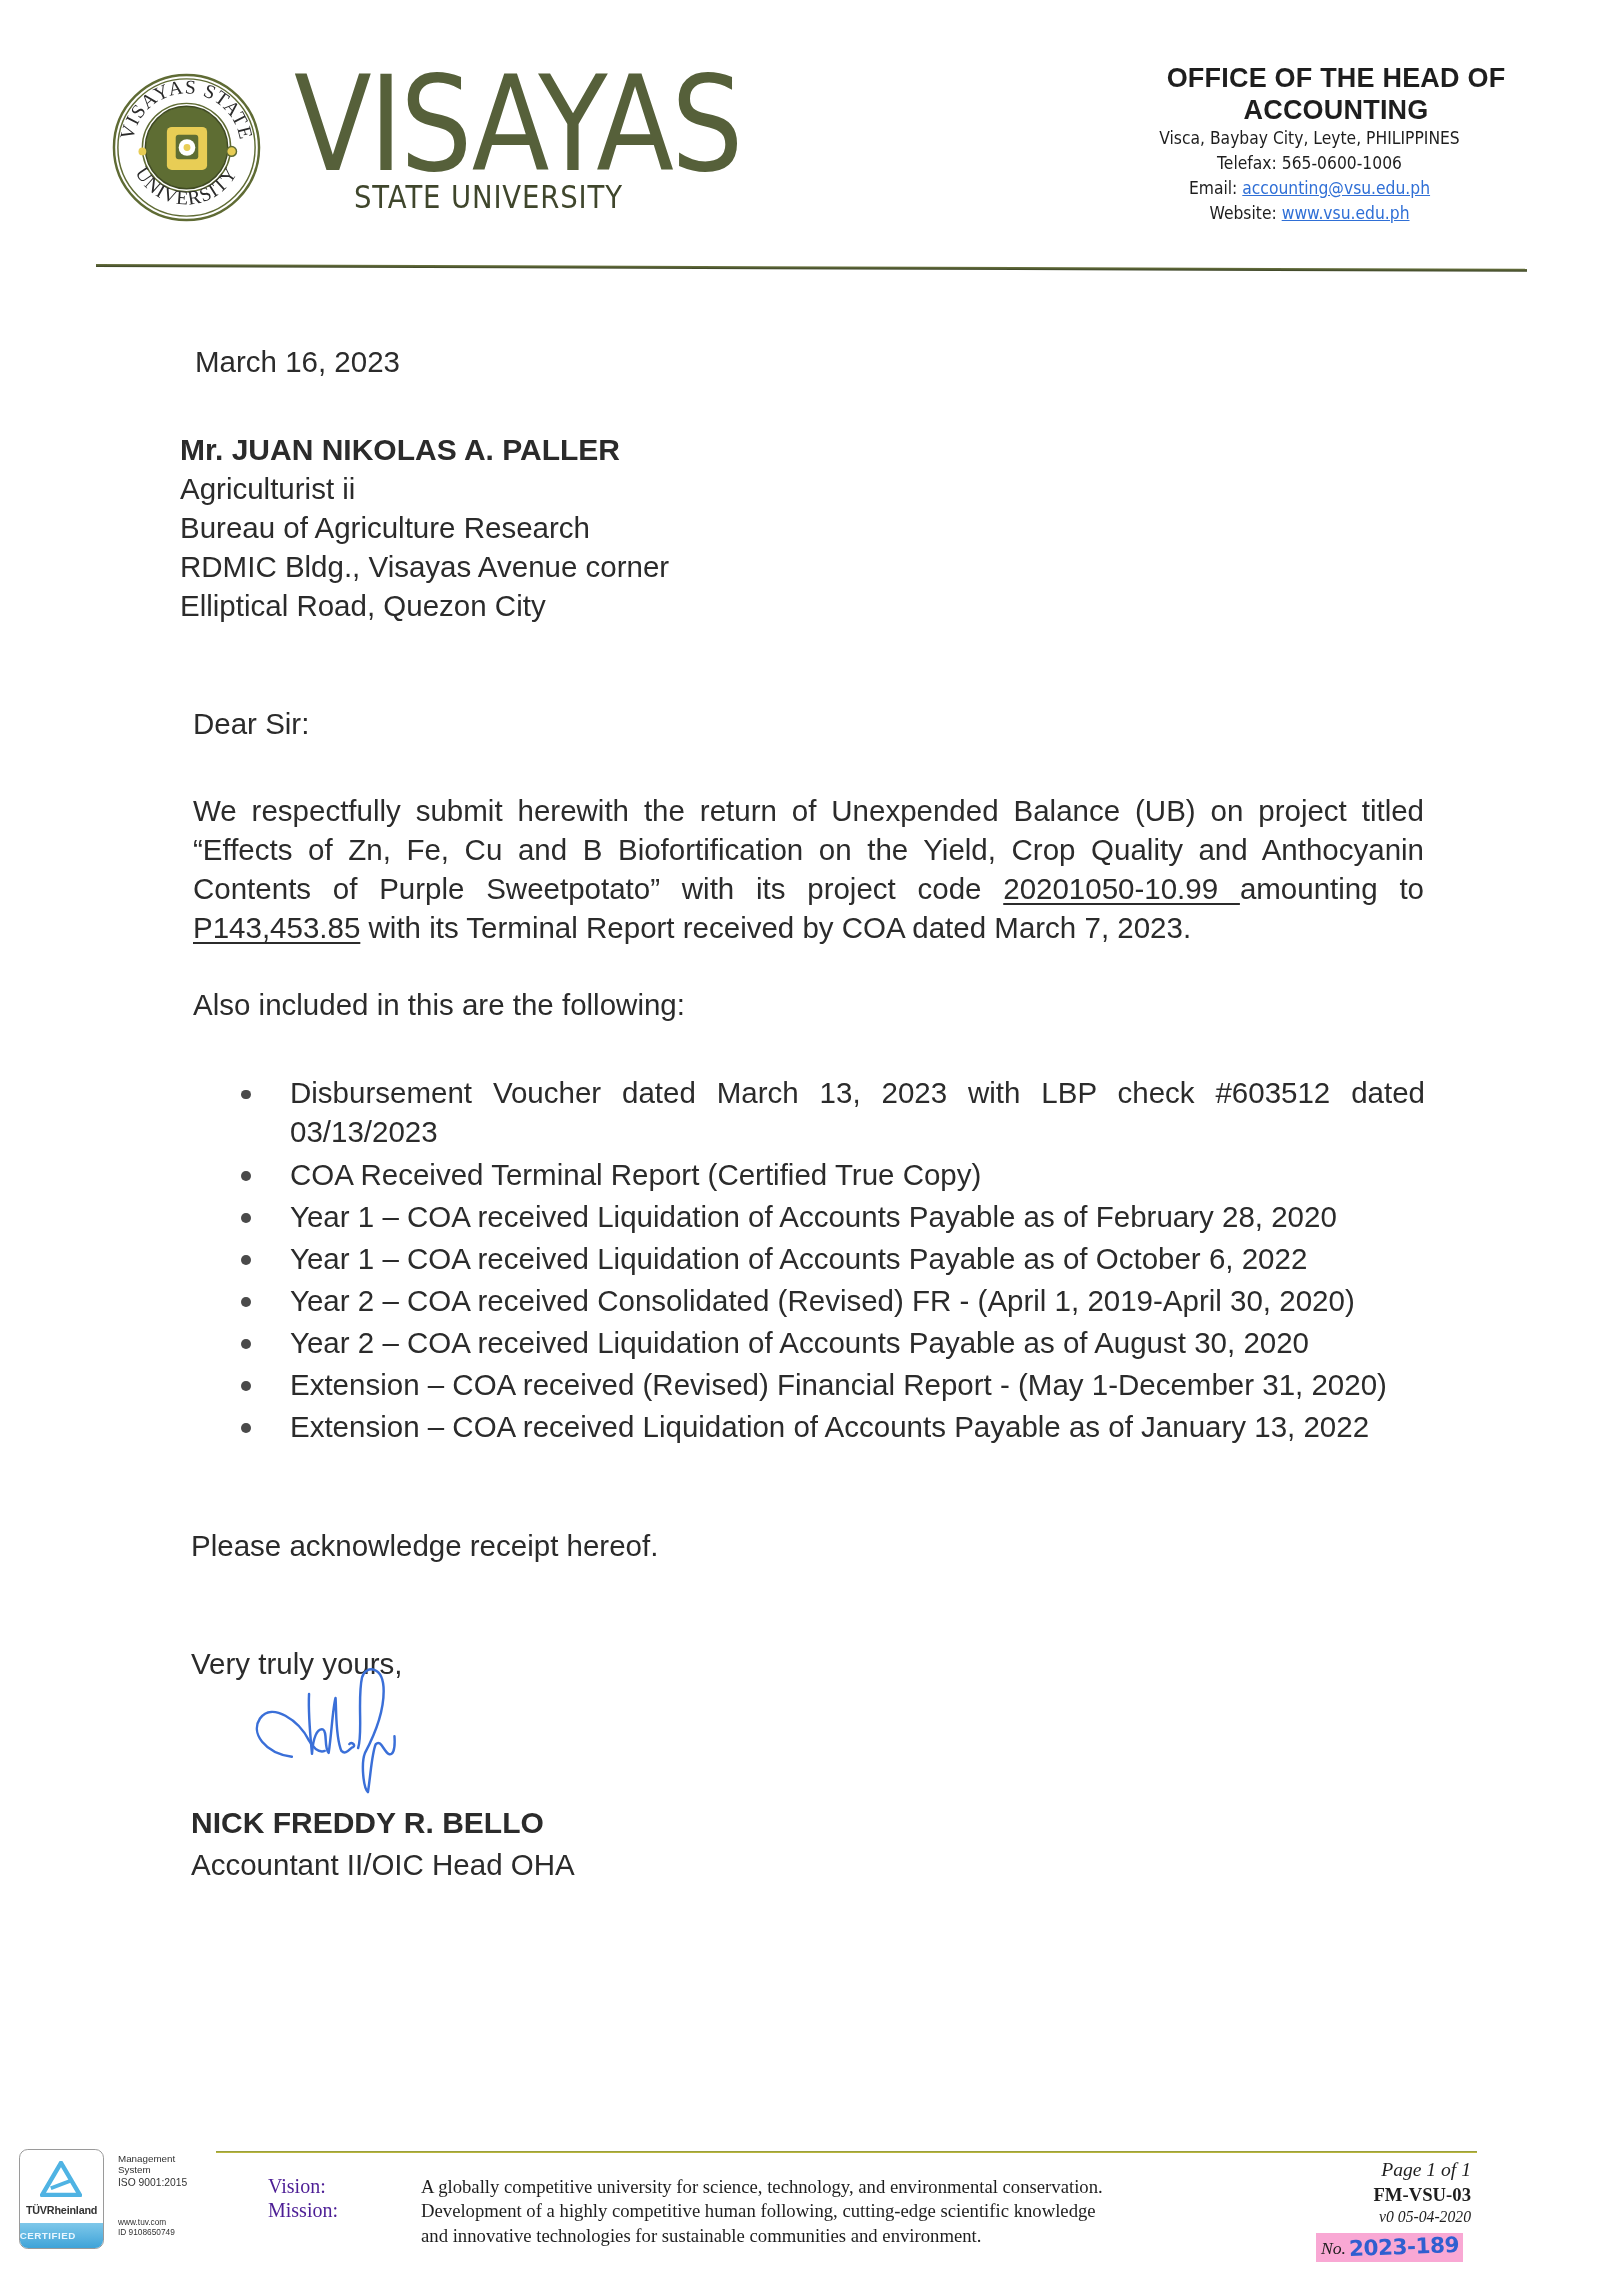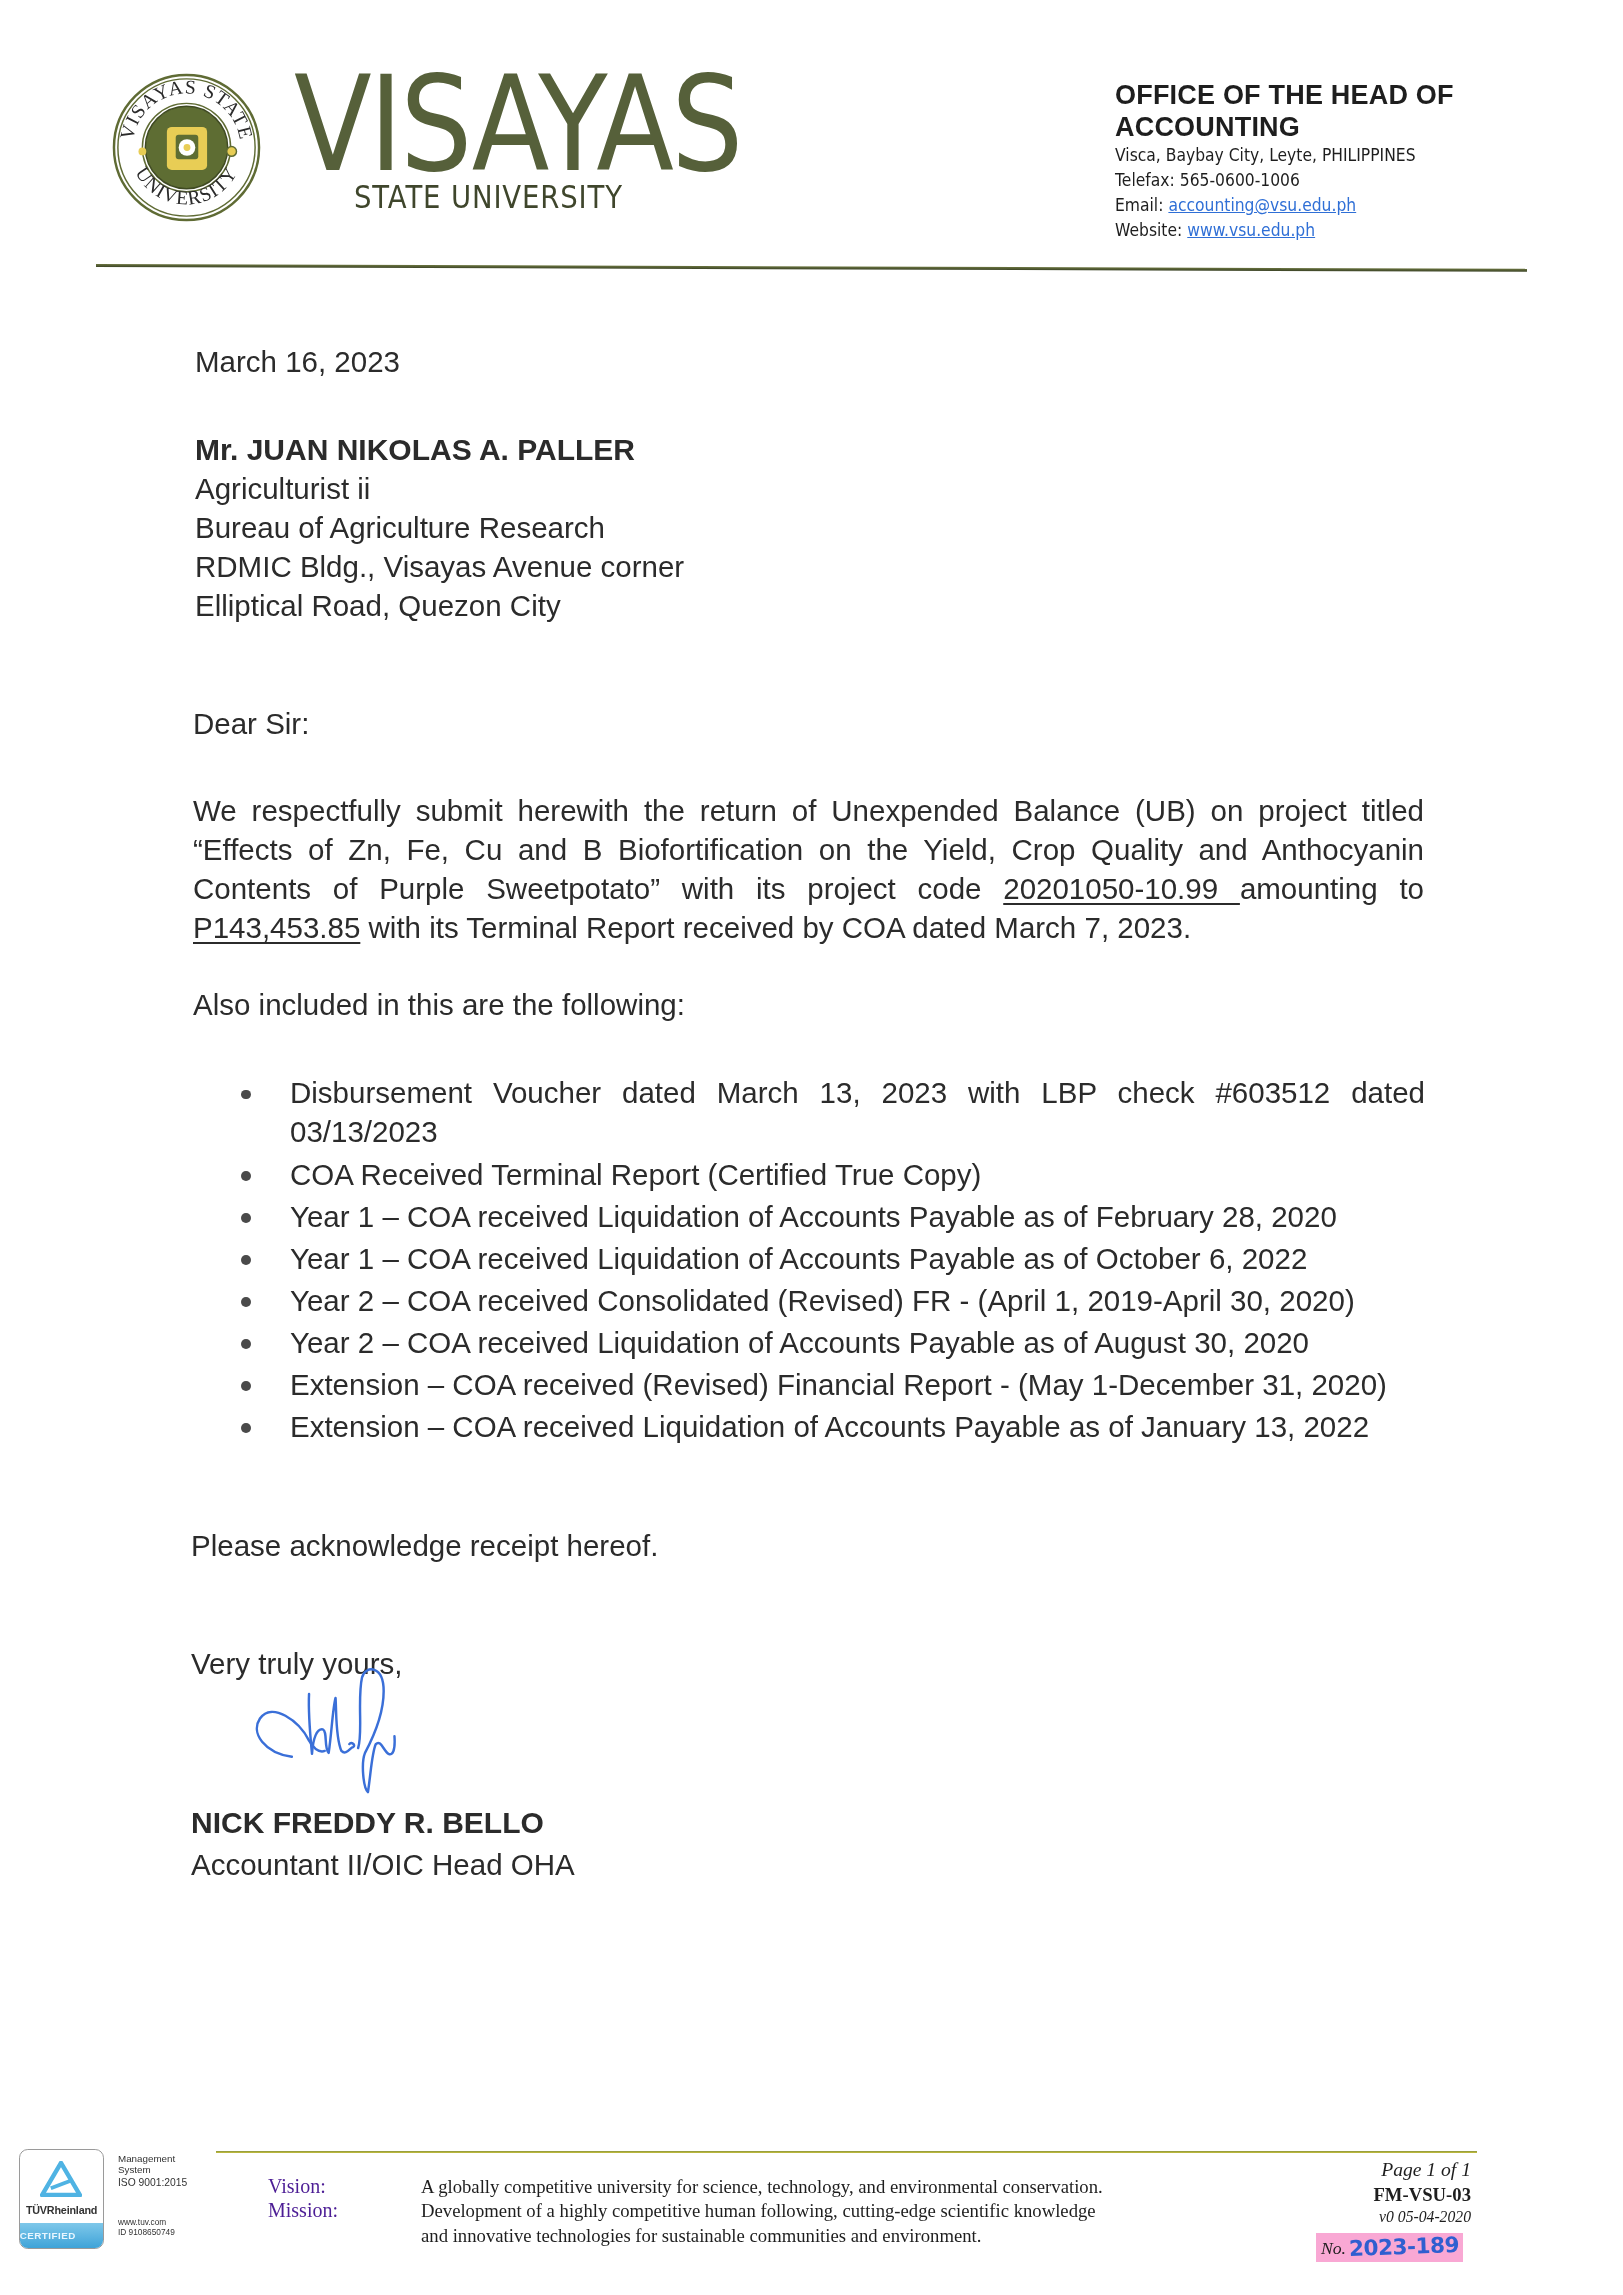--- a/index.html
+++ b/index.html
@@ -4,31 +4,31 @@
 <style>
   html, body { margin:0; padding:0; background:#ffffff; }
   body { width:1624px; height:2295px; position:relative; overflow:hidden; font-family:"Liberation Sans", sans-serif; color:#2b2b2b; }
   .abs { position:absolute; }
 
   
   .seal { left:112px; top:73px; width:149px; height:149px; }
   .brand-word { left:294px; top:58px; font-family:"DejaVu Sans", sans-serif; font-size:132px; line-height:1; letter-spacing:-2.9px; color:#56603a; font-weight:normal; transform:scaleX(0.86); transform-origin:left top; }
   .brand-sub { left:354px; top:178px; font-family:"DejaVu Sans", sans-serif; font-size:32px; letter-spacing:1px; color:#3f462c; transform:scaleX(0.86); transform-origin:left top; }
 
-  .office { left:1115px; top:79px; width:442px; }
+  .office { left:1115px; top:62px; width:442px;text-align:center; }
   .office-title { font-family:"Liberation Sans", sans-serif; font-weight:bold; font-size:27px; line-height:32px; color:#1e1e1e; letter-spacing:0.2px; }
   .office-line { font-family:"DejaVu Sans", sans-serif; font-size:17.7px; line-height:25px; color:#1e1e1e; transform:scaleX(0.88); transform-origin:left top; white-space:nowrap; }
   .link { color:#2f6fd6; text-decoration:underline; }
 
   .header-rule { left:96px; top:264px; width:1431px; height:2.5px; background:linear-gradient(#6b7540,#3c4427); transform:rotate(0.19deg); transform-origin:left center; }
 
   
   .txt { font-size:29.5px; line-height:1; color:#2b2b2b; white-space:nowrap; }
   .date { left:195px; top:347px; }
-  .recipient { left:195px; top:430px; }
+  .recipient { left:180px; top:430px; }
   .recipient .name { font-weight:bold; font-size:30px; line-height:39px; }
   .recipient .line { font-size:29.5px; line-height:39px; }
 
   .salutation { left:193px; top:709px; }
 
   .para { left:193px; top:791px; width:1231px; font-size:29.5px; line-height:39px; text-align:justify; text-align-last:left; }
   .u { text-decoration:underline; text-decoration-thickness:2px; text-underline-offset:3.9px; }
 
   .also { left:193px; top:990px; }
 

